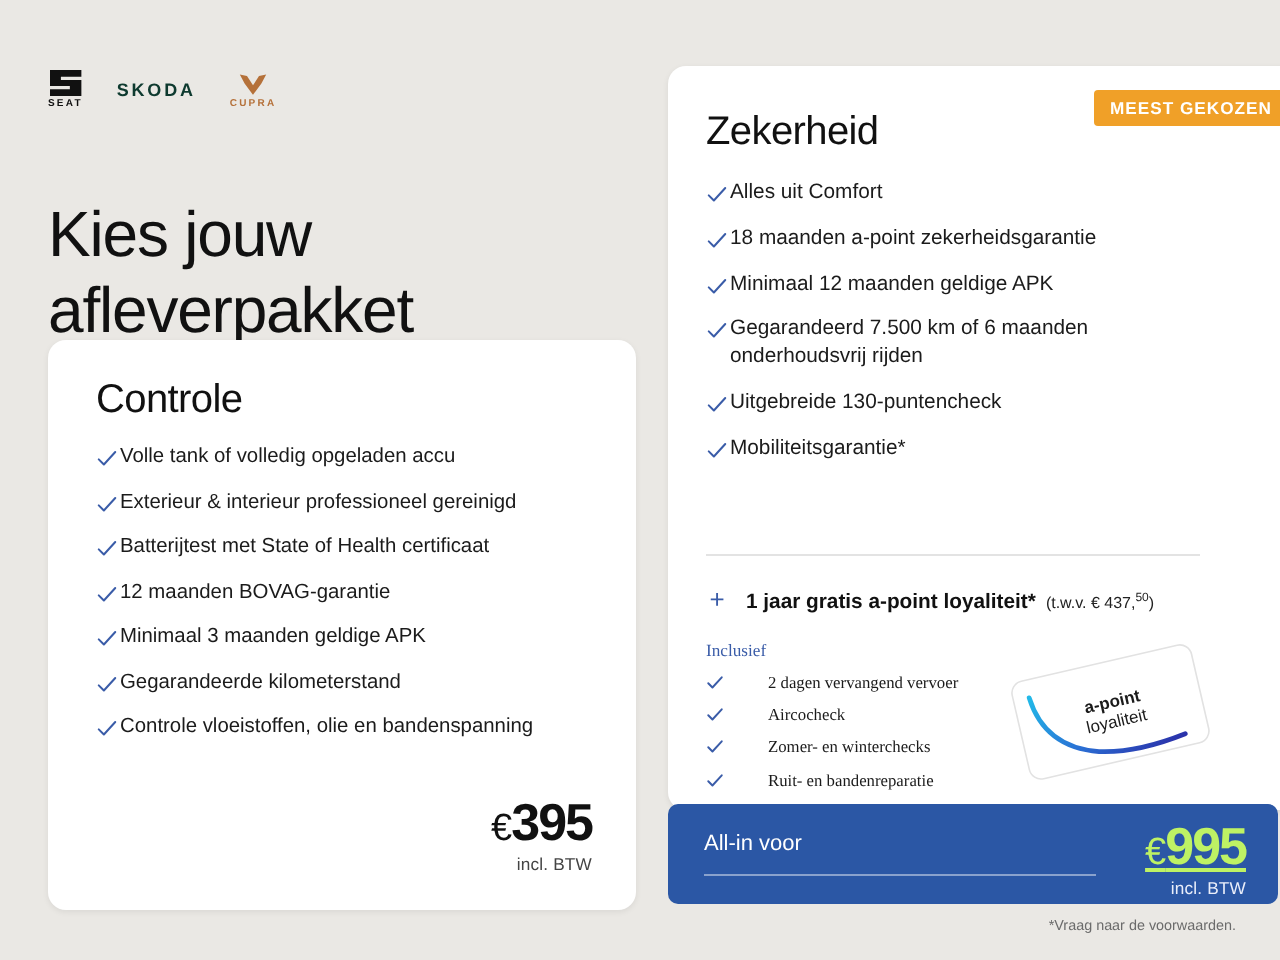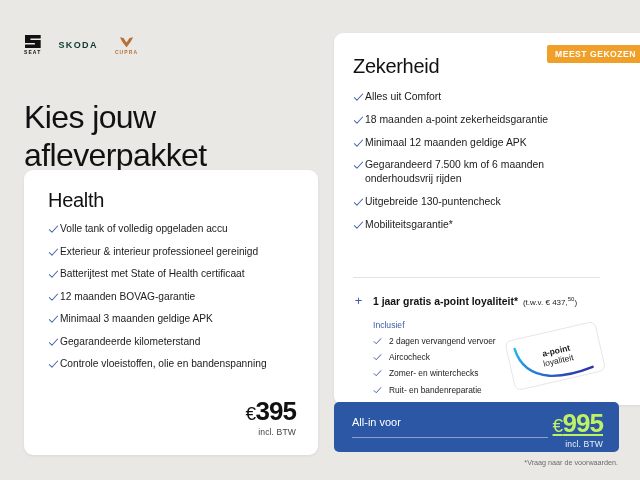--- a/index.html
+++ b/index.html
@@ -239,38 +239,38 @@
   .loyalty-value {
     font-size: 8px;
     color: #222;
     margin-left: 5px;
     font-weight: 400;
     white-space: nowrap;
   }
   .loyalty-value sup { font-size: 6px; }
 
   .inclusief {
-    margin-left: 20px;
     margin-top: 11px;
+    font-family: Liberation Serif, serif;
   }
   .inclusief-label {
     font-size: 8.6px;
     color: #3a5ca8;
     font-weight: 500;
     margin-bottom: 6px;
   }
   .inclusief ul {
     list-style: none;
     margin: 0;
     padding: 0;
   }
   .inclusief li {
     display: flex;
     align-items: flex-start;
-    gap: 7px;
+    gap: 22px;
     margin-bottom: 5px;
   }
   .inclusief .tick {
     width: 9px;
     height: 9px;
     margin-top: 1px;
   }
   .inclusief .feat-txt {
     font-size: 8.4px;
     color: #1b1b1b;
@@ -288,20 +288,21 @@
 
   
   .allin {
     position: absolute;
     left: 334px;
     top: 402px;
     width: 285px;
     height: 50px;
     background: #2b57a5;
     border-radius: 5px;
+    padding-left: 20px;
   }
   .allin-label {
     position: absolute;
     left: 18px;
     top: 14px;
     font-size: 11px;
     color: #ffffff;
     font-weight: 400;
   }
   .allin-rule {
@@ -348,21 +349,21 @@
       <svg class="cupra-mark" viewBox="0 0 24 20">
         <path d="M1 2 L7 3.4 L12 11 L17 3.4 L23 2 L19 9.5 Q12 19 12 19 Q12 19 5 9.5 Z" fill="currentColor"></path>
       </svg>
       <div class="cupra-word">CUPRA</div>
     </div>
   </div>
 
   <h1 class="headline">Kies jouw afleverpakket</h1>
 
   <div class="card card-comfort">
-    <div class="plan-title">Health</div>
+    <div class="plan-title">Controle</div>
 
     <ul class="features comfort-list">
       <li>
         <span class="tick">
             <svg viewBox="0 0 12 12" width="11" height="11">
               <path d="M1.5 6.2 L4.3 9 L10.5 2.2" fill="none" stroke="currentColor" stroke-width="1.1" stroke-linecap="round" stroke-linejoin="round"></path>
             </svg>
           </span>
         <span class="feat-txt">Volle tank of volledig opgeladen accu</span>
       </li>

